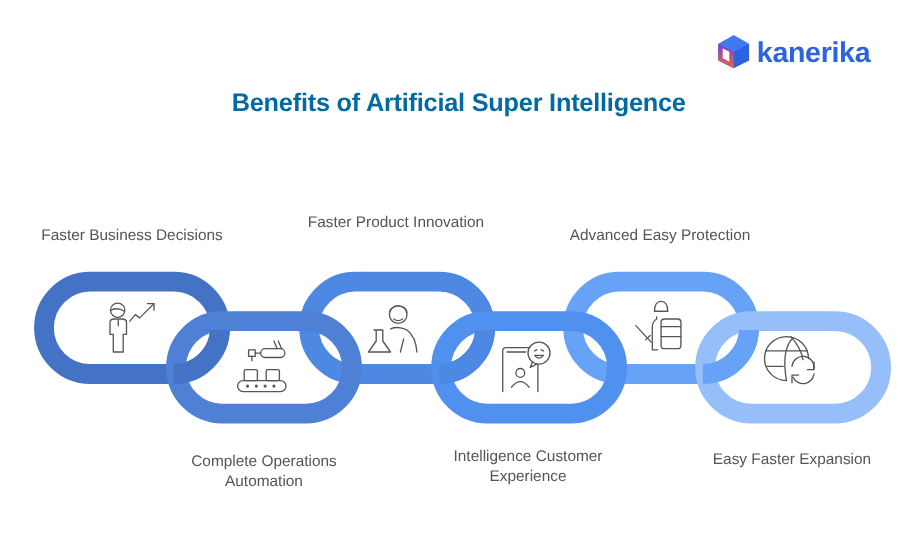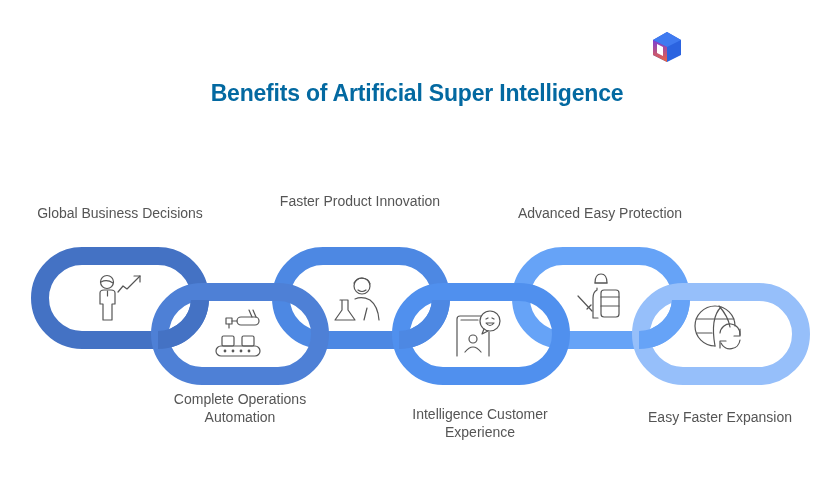--- a/index.html
+++ b/index.html
@@ -19,20 +19,21 @@
       <linearGradient id="lg1" x1="0" y1="0" x2="0" y2="1">
         <stop offset="0" stop-color="#7b3fd6"></stop>
           <stop offset="1" stop-color="#f0643c"></stop>
       </linearGradient>
     </defs>
     <polygon points="15,1 29,9 29,24 15,31 1,24 1,9" fill="#2b63e0"></polygon>
     <polygon points="15,1 29,9 15,16 1,9" fill="#3f7af0"></polygon>
     <polygon points="1,9 15,16 15,31 1,24" fill="url(#lg1)"></polygon>
     <polygon points="5,13 11,16 11,25 5,22" fill="#ffffff"></polygon>
   </svg>
+  <span class="logo-text">kanerika</span>
 </div>
 
 <div class="title">Benefits of Artificial Super Intelligence</div>
 
 <svg class="chain" width="834" height="504" viewBox="0 0 834 504">
   <g fill="none" stroke-width="18">
 
     <rect x="40" y="256" width="160" height="84" rx="42" stroke="#4472c4"></rect>
 
     <rect x="281" y="256" width="160" height="84" rx="42" stroke="#4d88e3"></rect>
@@ -127,18 +128,18 @@
       <line x1="696" y1="319" x2="734" y2="319"></line>
       <line x1="697" y1="333" x2="712" y2="333"></line>
       <path d="M720,333 A10,10 0 0 1 740,335"></path>
       <path d="M740,329 L740,336 L734,336"></path>
       <path d="M740,340 A10,10 0 0 1 721,343"></path>
       <path d="M720,348 L720,341 L726,341"></path>
     </g>
   </g>
 </svg>
 
-<div class="label" style="left:20px;top:204px;width:200px;">Global Business Decisions</div>
+<div class="label" style="left:20px;top:204px;width:200px;">Faster Business Decisions</div>
 <div class="label" style="left:260px;top:192px;width:200px;">Faster Product Innovation</div>
 <div class="label" style="left:500px;top:204px;width:200px;">Advanced Easy Protection</div>
-<div class="label" style="left:160px;top:390px;width:160px;">Complete Operations Automation</div>
+<div class="label" style="left:160px;top:410px;width:160px;">Complete Operations Automation</div>
 <div class="label" style="left:398px;top:405px;width:164px;">Intelligence Customer Experience</div>
 <div class="label" style="left:630px;top:408px;width:180px;">Easy Faster Expansion</div>
 
 </body></html>

